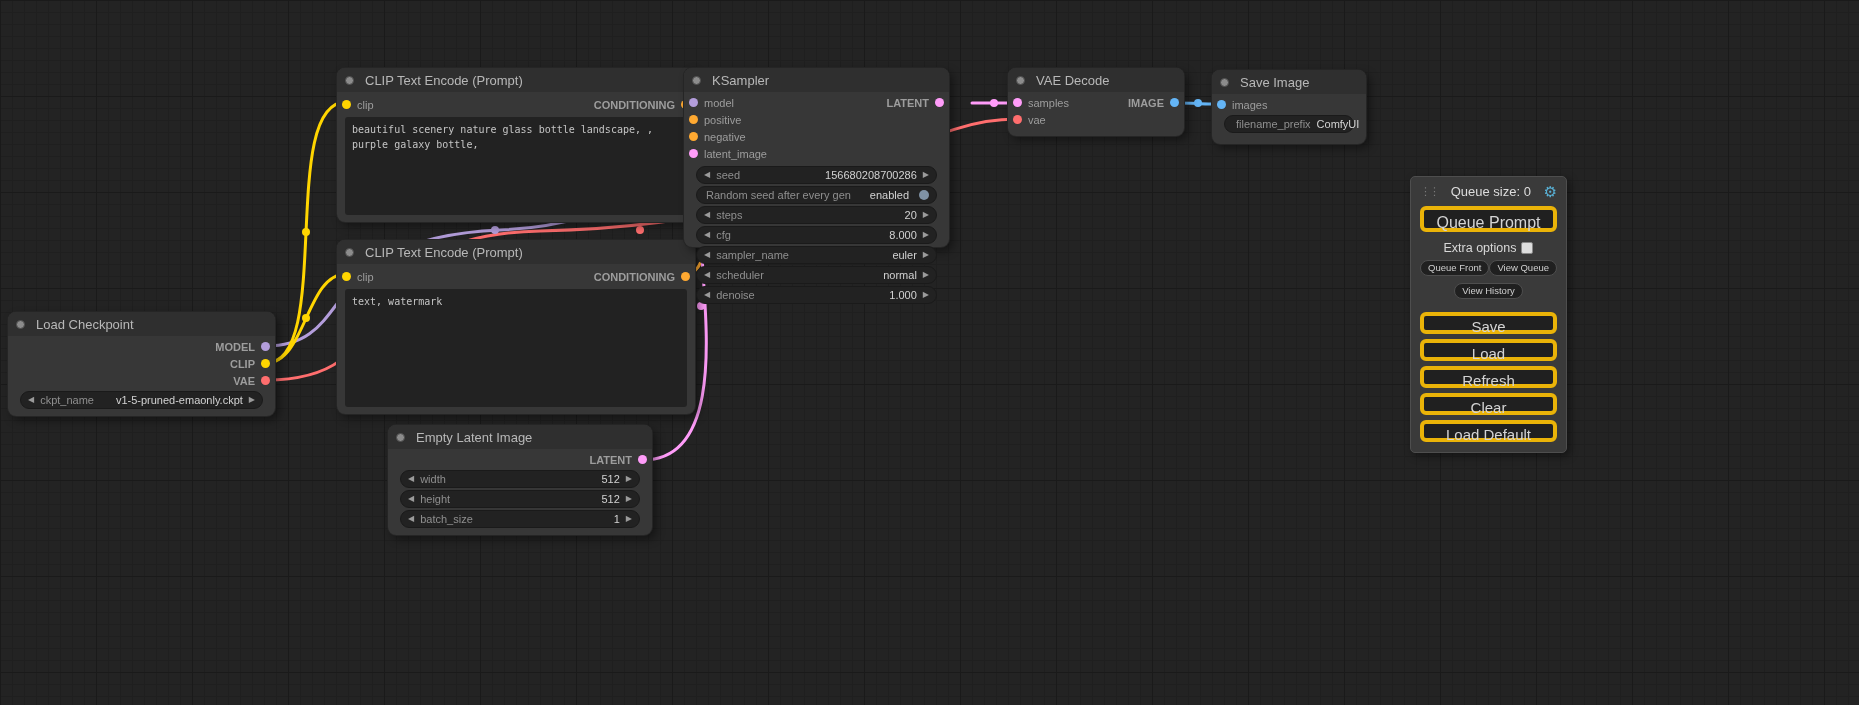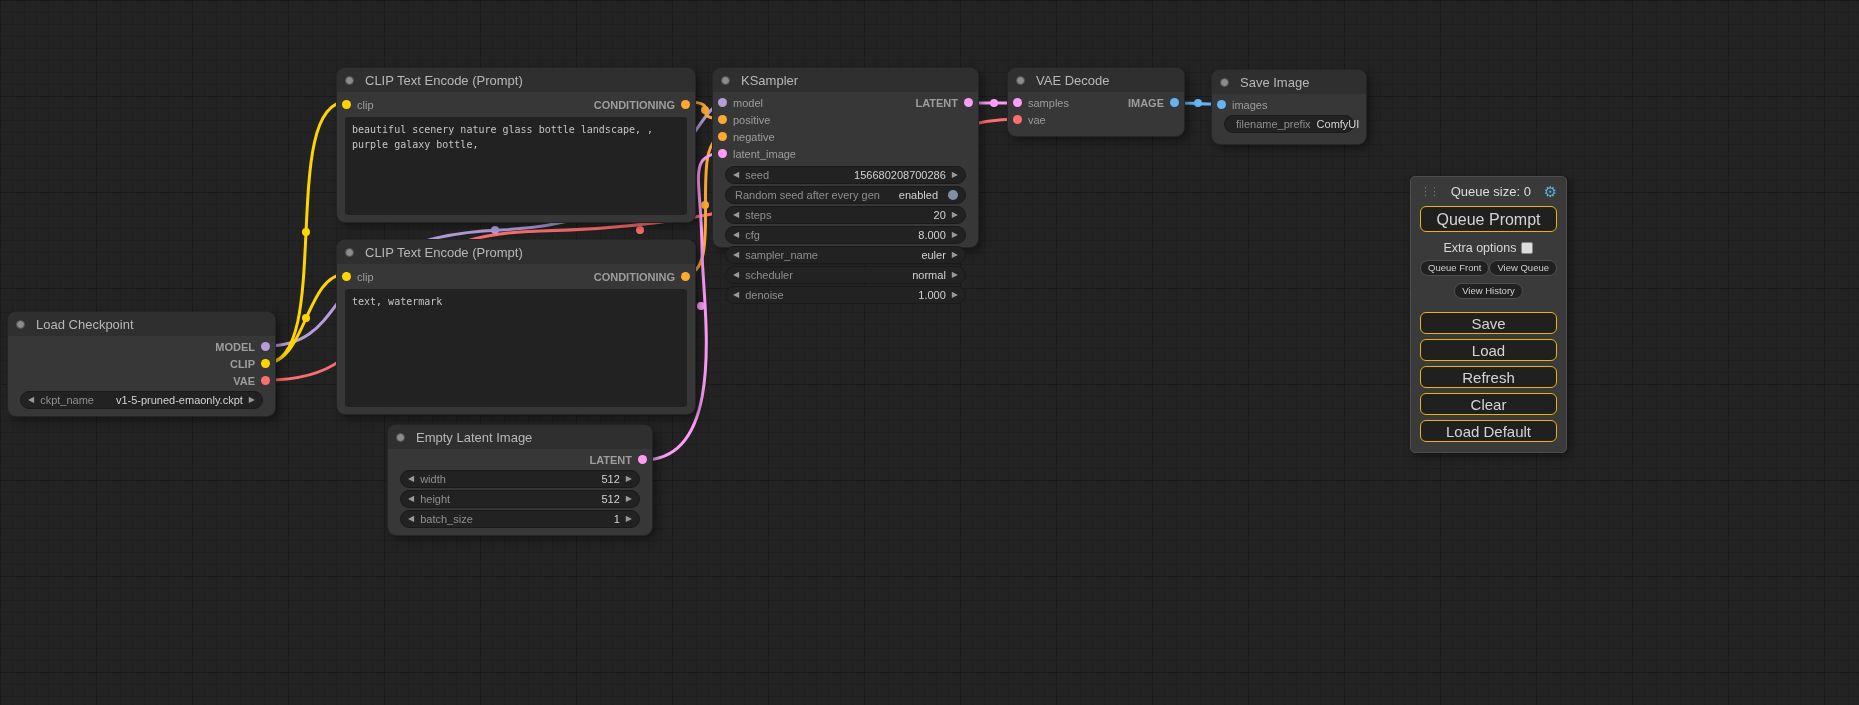--- a/index.html
+++ b/index.html
@@ -59,21 +59,21 @@
   #menu{
     position:absolute;left:1410px;top:176px;width:157px;z-index:3;
     background:#3a3a3a;border:1px solid #4e4e4e;border-radius:5px;
     padding:4px 9px 10px;box-shadow:3px 3px 8px rgba(0,0,0,.45);
   }
   .mhead{display:flex;align-items:center;height:20px;}
   .drag{color:#7a7a7a;font-size:11px;letter-spacing:-2px;cursor:move;}
   .qsize{flex:1;text-align:center;font-size:13px;color:#dddddd;}
   .gear{color:#58B0D5;font-size:15px;line-height:1;cursor:pointer;}
   .btn{
-    display:block;width:100%;background:#202020;border:1px solid #eab308;border-radius:6px;
+    display:block;width:100%;background:#202020;border:4px solid #eab308;border-radius:6px;
     color:#d4d4d4;text-align:center;cursor:pointer;font-family:"Liberation Sans",sans-serif;
   }
   .btn-queue{height:26px;font-size:16px;margin-top:5px;line-height:24px;}
   .btn-big{height:22px;font-size:15px;margin-top:5px;line-height:20px;}
   .extra{display:flex;align-items:center;justify-content:center;gap:5px;margin-top:8px;height:15px;}
   .extra .lbl{font-size:12.5px;color:#d8d8d8;}
   .checkbox{width:12px;height:12px;background:#ddd;border:1px solid #888;border-radius:2px;cursor:pointer;}
   .smallrow{display:flex;justify-content:space-between;margin-top:5px;}
   .btn-sm{
     background:#202020;border:1px solid #4e4e4e;border-radius:8px;color:#cfcfcf;
@@ -207,21 +207,21 @@
       </div>
       <div class="widget">
         <span class="warrow">◀</span>
         <span class="wname">batch_size</span>
         <span class="wvalue">1</span>
         <span class="warrow">▶</span>
       </div>
     </div>
   </div>
 
-  <div class="node" style="left:713px;top:68px;width:265px;height:179px">
+  <div class="node" style="left:684px;top:68px;width:265px;height:179px">
     <div class="ntitle">
       <span class="tdot"></span>
       <span class="ttext">KSampler</span>
     </div>
     <div class="nbody">
       <div class="srow">
         <span class="sin">
             <span class="sdot" style="background:#B39DDB"></span>
             <span class="slabel">model</span>
           </span>

